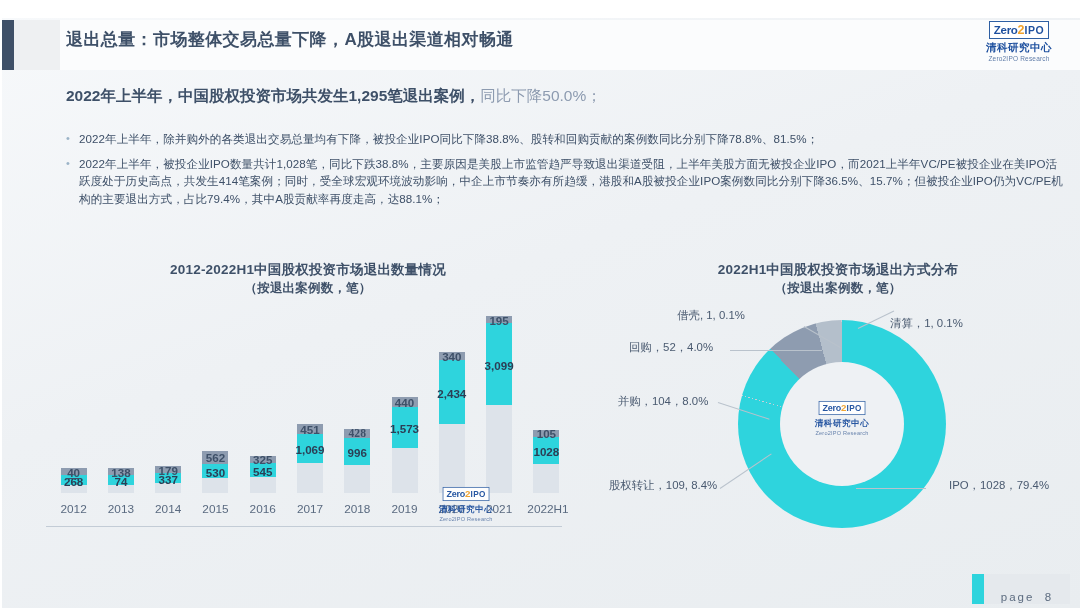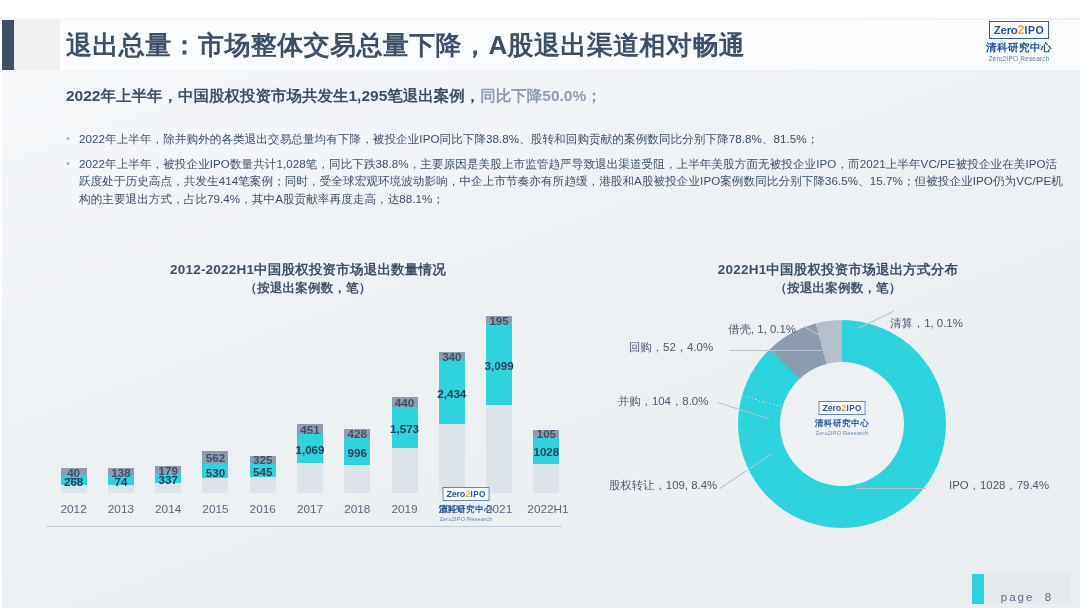--- a/index.html
+++ b/index.html
@@ -27,21 +27,21 @@
   .header-band {
     position: absolute; left: 14px; top: 20px; width: 1066px; height: 50px;
     background: #eef0f2;
   }
   .header-band-white {
     position: absolute; left: 60px; top: 20px; width: 1020px; height: 50px;
     background: #fbfcfd;
   }
   .page-title {
     position: absolute; left: 66px; top: 28px;
-    font-size: 26px; font-weight: bold; color: #3e5068;
+    font-size: 17px; font-weight: bold; color: #3e5068;
     letter-spacing: .4px; white-space: nowrap;
   }
 
   
   .brand {
     position: absolute; right: 14px; top: 20px;
     width: 94px; text-align: center;
   }
   .brand-mark {
     display: inline-block;
@@ -55,21 +55,21 @@
   .brand-mark .z2 { color: #f0a22b; font-weight: bold; font-size: 12.5px; }
   .brand-mark .z3 { color: #1d4f9e; font-weight: bold; font-size: 10.5px; letter-spacing: .5px; }
   .brand-cn { font-size: 10.5px; color: #1d4f9e; font-weight: bold; margin-top: 2px; letter-spacing: .5px; }
   .brand-en { font-size: 6.5px; color: #5f7ca8; letter-spacing: .2px; }
 
   
   .summary {
     position: absolute; left: 66px; top: 86px;
     font-size: 15.5px; font-weight: bold; color: #3e5068; white-space: nowrap;
   }
-  .summary .muted { color: #8d9bb0; font-weight: bold; }
+  .summary .muted { color: #8d9bb0; font-weight: normal; }
 
   .bullets { position: absolute; left: 66px; top: 130px; width: 1000px; }
   .bullet-row { display: flex; align-items: flex-start; margin-bottom: 7px; }
   .bullet-dot {
     color: #9bb3c7; font-size: 11px; line-height: 17px; width: 13px; flex: 0 0 13px;
   }
   .bullet-text {
     font-size: 11.6px; color: #3e5068; line-height: 17.5px; letter-spacing: .05px;
   }
 
@@ -258,21 +258,21 @@
             <div class="bar-lab" style="bottom: 89.8378px;">451</div>
             <div class="x-label">2017</div>
           </div>
           <div class="bar-group" style="left: 288.273px; height: 222px;">
             <div class="bar-col" style="bottom: 33px;">
               <div class="seg seg-ma" style="height: 9.86112px;"></div>
               <div class="seg seg-ipo" style="height: 26.2261px;"></div>
               <div class="seg seg-other" style="height: 28.4116px;"></div>
             </div>
             <div class="bar-lab on-teal" style="bottom: 66.5247px;">996</div>
-            <div class="bar-lab" style="bottom: 85.5683px;">428</div>
+            <div class="bar-lab" style="bottom: 85.5683px; font-family: Liberation Serif, serif;">428</div>
             <div class="x-label">2018</div>
           </div>
           <div class="bar-group" style="left: 335.545px; height: 222px;">
             <div class="bar-col" style="bottom: 33px;">
               <div class="seg seg-ma" style="height: 10.1376px;"></div>
               <div class="seg seg-ipo" style="height: 41.4193px;"></div>
               <div class="seg seg-other" style="height: 44.8709px;"></div>
             </div>
             <div class="bar-lab on-teal" style="bottom: 90.5806px;">1,573</div>
             <div class="bar-lab" style="bottom: 117.359px;">440</div>
@@ -321,21 +321,21 @@
   <div class="panel-right">
     <div class="chart-title">
       <div>2022H1中国股权投资市场退出方式分布</div>
       <div class="sub">（按退出案例数，笔）</div>
     </div>
     <div class="donut-wrap">
       <div class="donut" id="donut" style="background: conic-gradient(rgb(46, 212, 221) 0deg, rgb(46, 212, 221) 285.78deg, rgb(200, 208, 217) 285.78deg, rgb(200, 208, 217) 286.05deg, rgb(46, 212, 221) 286.05deg, rgb(46, 212, 221) 316.36deg, rgb(142, 156, 176) 316.36deg, rgb(142, 156, 176) 345.27deg, rgb(180, 191, 203) 345.27deg, rgb(180, 191, 203) 359.72deg, rgb(200, 208, 217) 359.72deg, rgb(200, 208, 217) 360deg); border-radius: 50%;">
         <div class="donut-hole"></div>
       </div>
 
-      <div class="pie-label" style="left:18px; top:20px; width:170px; text-align:right;"><span>借壳, 1, 0.1%</span></div>
+      <div class="pie-label" style="left:18px; top:6px; width:170px; text-align:center;"><span>借壳, 1, 0.1%</span></div>
       <div class="pie-label" style="left:4px; top:38px; width:118px; text-align:center;"><span>回购，52，4.0%</span></div>
       <div class="pie-label" style="left:0px; top:92px; width:110px; text-align:center;"><span>并购，104，8.0%</span></div>
       <div class="pie-label" style="left:-4px; top:176px; width:118px; text-align:center;"><span>股权转让，109, 8.4%</span></div>
       <div class="pie-label" style="left:282px; top:14px; width:150px;"><span>清算，1, 0.1%</span></div>
       <div class="pie-label" style="left:326px; top:176px; width:130px; text-align:center;"><span>IPO，1028，79.4%</span></div>
 
       <div class="leader" style="left:196px; top:24px; width:42px; transform:rotate(30deg);"></div>
       <div class="leader" style="left:122px; top:48px; width:92px;"></div>
       <div class="leader" style="left:110px; top:100px; width:54px; transform:rotate(18deg);"></div>
       <div class="leader" style="left:112px; top:186px; width:62px; transform:rotate(-34deg);"></div>

